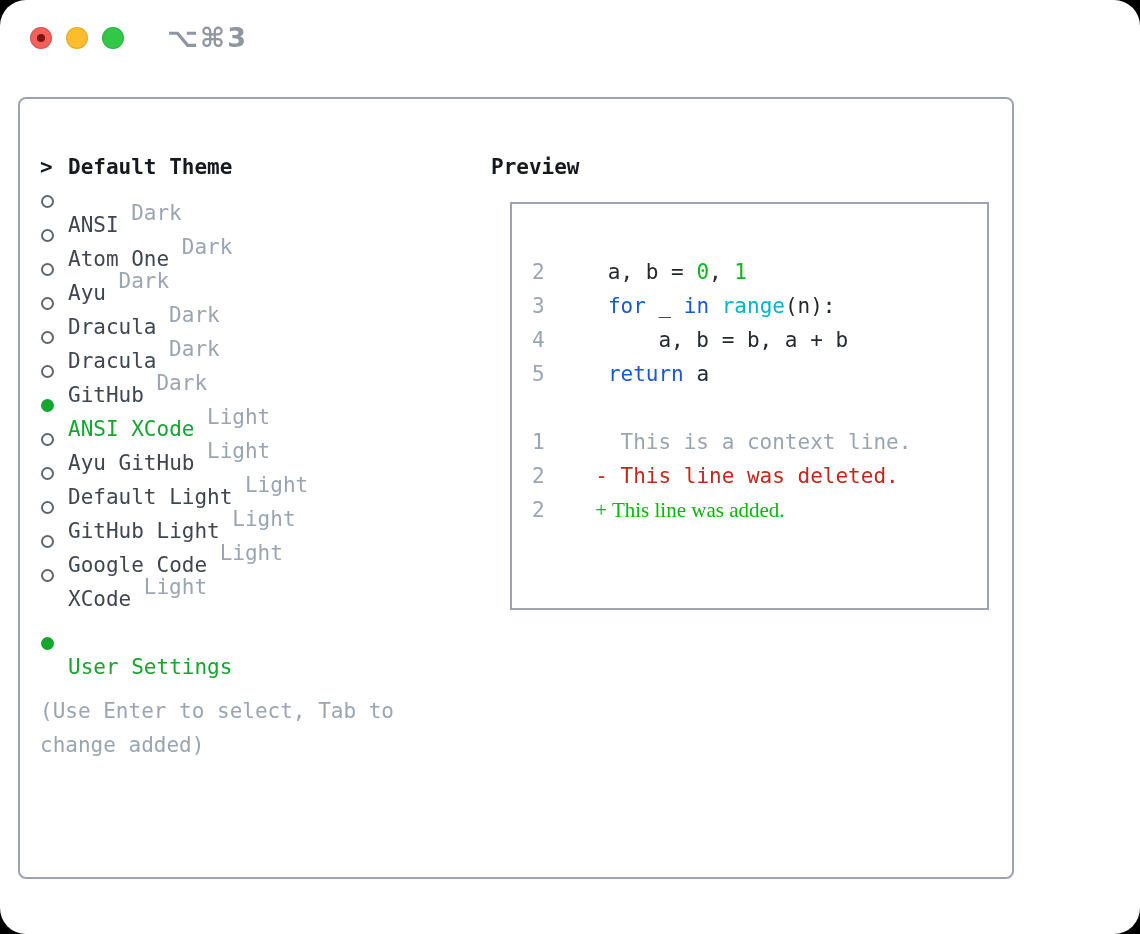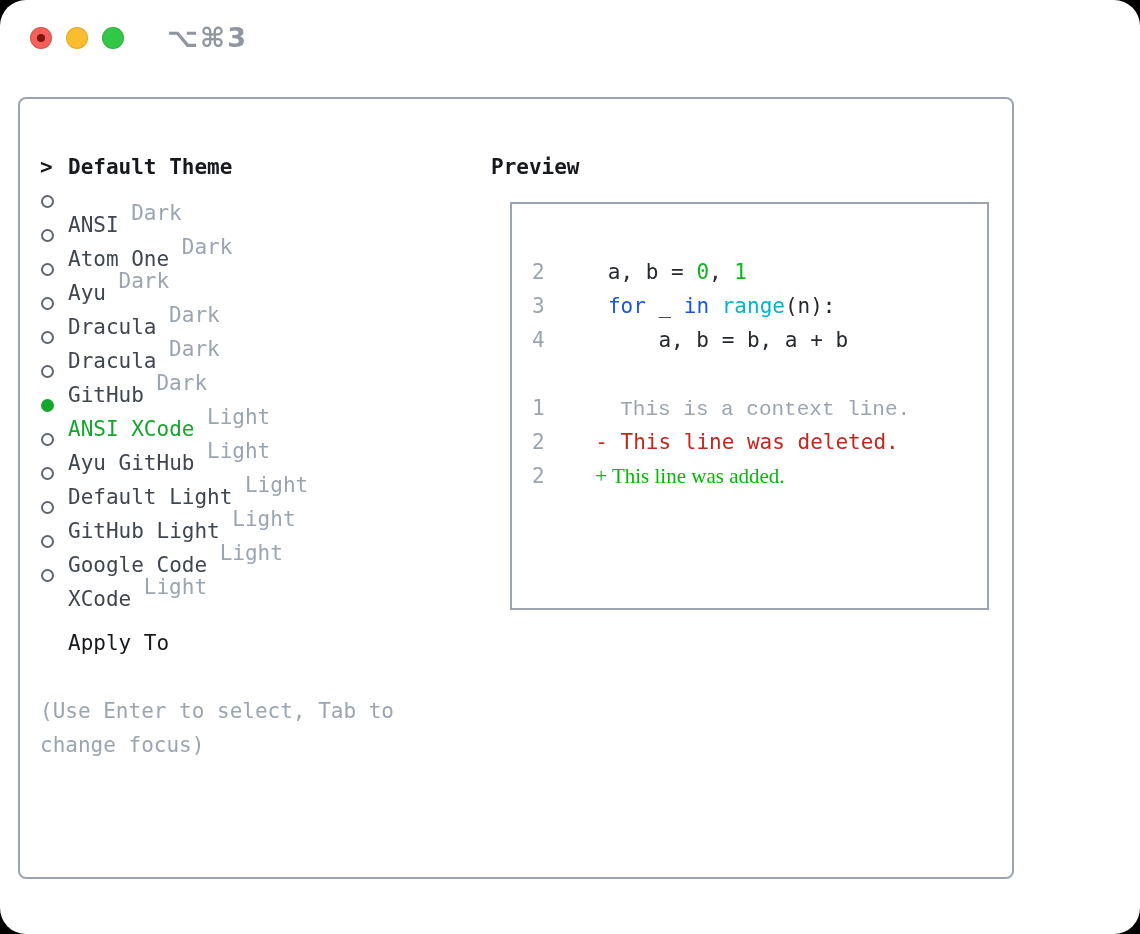--- a/index.html
+++ b/index.html
@@ -54,21 +54,21 @@
     border:2px solid var(--c-border); box-sizing:border-box; background:#fff;
     overflow:hidden;
   }
   .codepad{position:absolute; left:20px; top:51px;}
   .cline{height:34px; line-height:34px; white-space:pre;}
   .t-ln{color:var(--c-muted);}
   .t-plain{color:var(--c-code);}
   .t-kw{color:var(--c-blue);}
   .t-num{color:var(--c-numlit);}
   .t-builtin{color:var(--c-cyan);}
-  .t-ctx{color:var(--c-muted);font-family:Liberation Mono, monospace;}
+  .t-ctx{color:var(--c-muted);}
   .t-del{color:var(--c-red);}
   .t-add{color:var(--c-green-bright);font-family:Liberation Serif, serif;}
 </style>
 </head>
 <body>
 
 <div class="screen">
 
   <div class="tl tl-close"></div>
   <div class="tl tl-min"></div>
@@ -140,43 +140,44 @@
         <span class="tag">Light</span>
       </div>
       <div class="row">
         <span class="marker"><span class="radio"></span></span>
         <span class="name">XCode</span>
         <span class="tag">Light</span>
       </div>
 
       <div class="spacer"></div>
 
-      <div class="row">
-        <span class="marker"></span>
-        <span class="hdr" style="font-weight:normal;">Apply To</span>
+      <div class="row selected">
+        <span class="marker"><span class="radio"></span></span>
+        <span class="name">User Settings</span>
       </div>
 
       <div class="spacer"></div>
 
       <div class="cline hint">(Use Enter to select, Tab to</div>
-      <div class="cline hint">change focus)</div>
+      <div class="cline hint">change added)</div>
     </div>
 
     <div class="preview-title">Preview</div>
 
     <div class="preview-box">
       <div class="codepad">
 
 
         <div class="cline"><span class="t-ln">2</span><span class="t-plain">     a, b = </span><span class="t-num">0</span><span class="t-plain">, </span><span class="t-num">1</span></div>
 
         <div class="cline"><span class="t-ln">3</span><span class="t-plain">     </span><span class="t-kw">for</span><span class="t-plain"> _ </span><span class="t-kw">in</span><span class="t-plain"> </span><span class="t-builtin">range</span><span class="t-plain">(n):</span></div>
 
         <div class="cline"><span class="t-ln">4</span><span class="t-plain">         a, b = b, a + b</span></div>
 
+        <div class="cline"><span class="t-ln">5</span><span class="t-plain">     </span><span class="t-kw">return</span><span class="t-plain"> a</span></div>
 
         <div class="cline"></div>
 
         <div class="cline"><span class="t-ln">1</span><span class="t-ctx">      This is a context line.</span></div>
 
         <div class="cline"><span class="t-ln">2</span><span class="t-plain">    </span><span class="t-del">- This line was deleted.</span></div>
 
         <div class="cline"><span class="t-ln">2</span><span class="t-plain">    </span><span class="t-add">+ This line was added.</span></div>
 
       </div>

